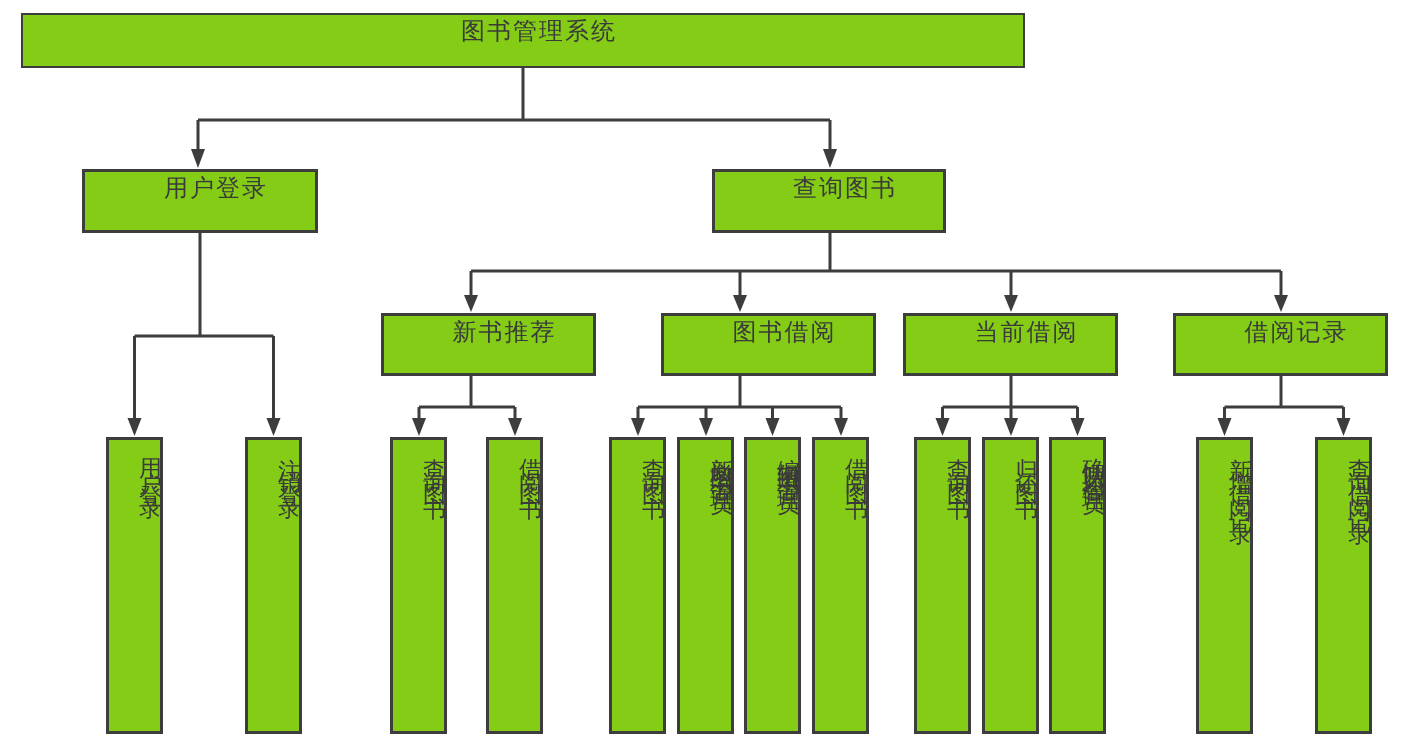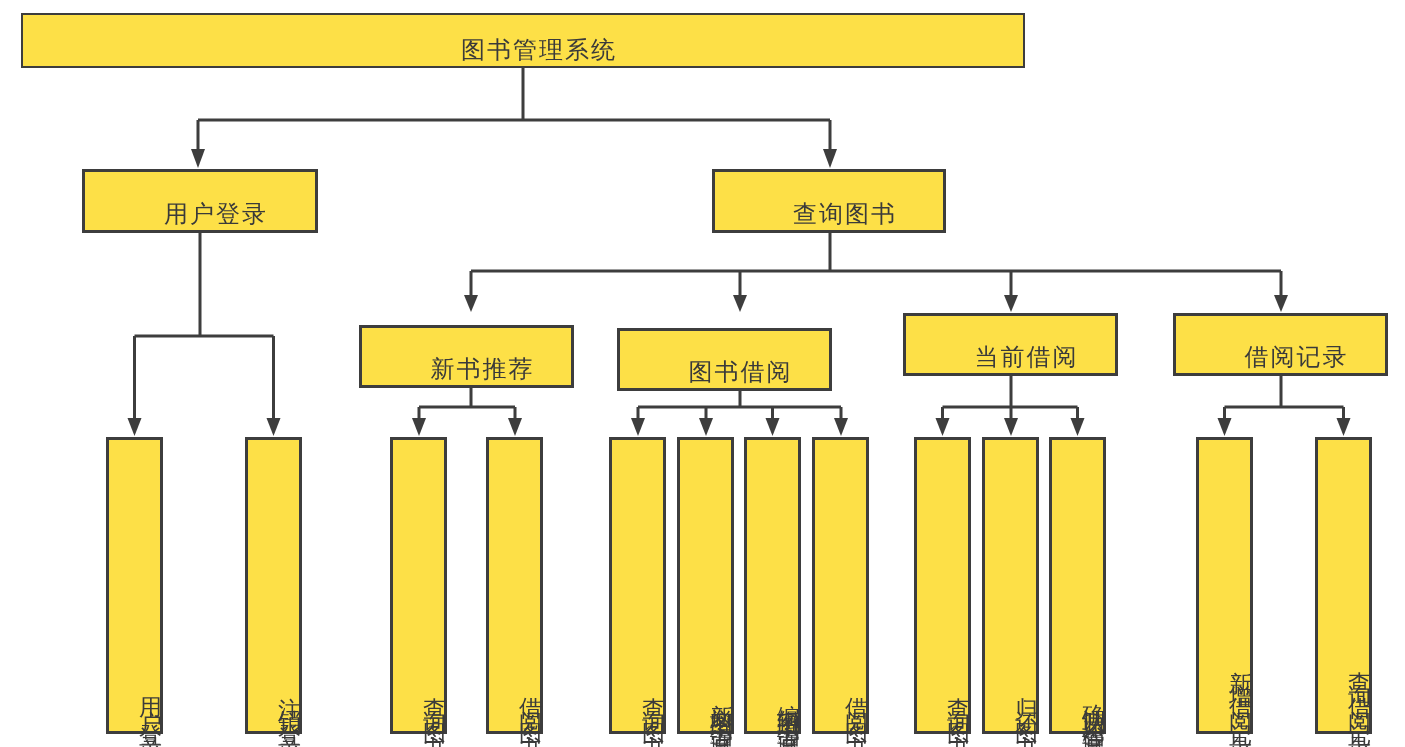--- a/index.html
+++ b/index.html
@@ -4,34 +4,34 @@
 <style>
   html,body{margin:0;padding:0;background:#fff;}
   .canvas{
     position:relative;width:1405px;height:747px;background:var(--bg,#fff);
     font-family:"Liberation Sans","DejaVu Sans",sans-serif;overflow:hidden;
   }
   .connectors{position:absolute;left:0;top:0;width:1405px;height:747px;}
   .connectors path{stroke:var(--line,#3d3d3d);stroke-width:3;fill:none;}
   .connectors polygon{fill:var(--line,#3d3d3d);stroke:none;}
   .node{
-    position:absolute;box-sizing:border-box;background:#fde047;
+    position:absolute;box-sizing:border-box;background:#84cc16;
     border:3px solid var(--line,#3d3d3d);
-    display:flex;align-items:flex-end;justify-content:center;padding-left:32px;
+    display:flex;align-items:flex-start;justify-content:center;padding-left:32px;
   }
   .node .label{font-size:24px;color:var(--text,#3a3a3a);letter-spacing:2px;white-space:nowrap;}
   .leaf .vlabel{
     writing-mode:vertical-rl;text-orientation:mixed;
     font-size:23px;color:var(--text,#3a3a3a);line-height:1;
   }
   .root{left:21px;top:13px;width:1004px;height:55px;border-width:2.5px;}
   .l2a{left:82px;top:169px;width:236px;height:64px;}
   .l2b{left:712px;top:169px;width:234px;height:64px;}
   .l3{top:313px;width:215px;height:63px;}
-  .l3a{left:359px;margin-top:12px;} .l3b{left:617px;margin-top:15px;} .l3c{left:903px;} .l3d{left:1173px;}
+  .l3a{left:381px;} .l3b{left:661px;} .l3c{left:903px;} .l3d{left:1173px;}
   .leaf{top:437px;width:57px;height:297px;}
   .watermark{
     position:absolute;right:13px;bottom:6px;
     font-size:23px;color:var(--wm,#b7b7b7);letter-spacing:1px;white-space:nowrap;
   }
 </style>
 </head>
 <body>
 
 <div class="canvas">

